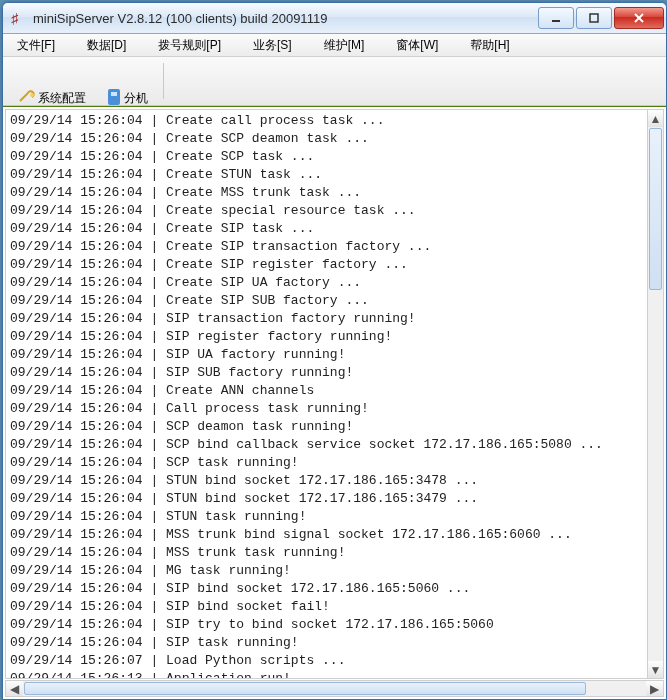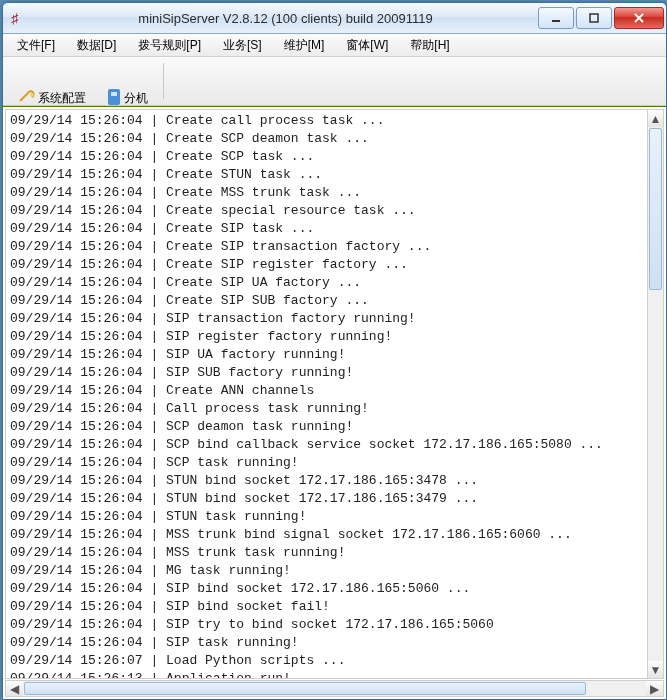--- a/index.html
+++ b/index.html
@@ -1,24 +1,24 @@
 <!DOCTYPE html>
 <html><head>
 <meta charset="utf-8">
 <style>
   html,body{margin:0;padding:0;font-family:"Microsoft YaHei","Segoe UI",Tahoma,sans-serif;font-size:12px;background:#5a8fb5;}
   .window{width:663px;height:696px;margin:2px;background:#fff;border:1px solid #3a6ea5;border-radius:6px 6px 0 0;box-shadow:0 0 4px rgba(0,0,0,.3);display:flex;flex-direction:column;overflow:hidden;}
   .titlebar{height:30px;background:linear-gradient(#f7fbff,#dde9f7 45%,#cfe0f3 46%,#e8f1fb);display:flex;align-items:center;padding:0 2px 0 8px;border-bottom:1px solid #8aa8c8;}
   .titlebar .app-icon{width:16px;height:16px;margin-right:6px;color:#a03030;font-weight:bold;font-size:14px;line-height:16px;}
-  .titlebar .title{flex:1;color:#2b2b2b;font-size:13px;text-align:center;}
+  .titlebar .title{flex:1;color:#2b2b2b;font-size:13px;}
   .winbtns{display:flex;gap:2px;}
   .winbtn{width:34px;height:20px;border:1px solid #7a9cc6;border-radius:3px;background:linear-gradient(#f4f9ff,#d3e4f7);display:flex;align-items:center;justify-content:center;}
   .winbtn.close{width:48px;background:linear-gradient(#f29a8f,#d9463b 45%,#c92a1f 46%,#e26b5f);border-color:#a52a1f;color:#fff;}
   .winbtn svg{display:block;}
-  .menubar{height:22px;background:linear-gradient(#fbfbfb,#ececec);border-bottom:1px solid #d0d0d0;display:flex;align-items:center;padding:0 4px;gap:2px;}
+  .menubar{height:22px;background:linear-gradient(#fbfbfb,#ececec);border-bottom:1px solid #d0d0d0;display:flex;align-items:center;padding:0 4px;gap:12px;}
   .menu-item{padding:2px 10px;border-radius:3px;cursor:default;}
   .toolbar{height:48px;background:linear-gradient(#fafafa,#eaeaea);border-bottom:1px solid #c8c8c8;display:flex;align-items:center;padding:0 4px;}
   .tbtn{display:flex;flex-direction:row;align-items:center;justify-content:center;padding:2px 8px;height:44px;border:1px solid transparent;border-radius:3px;cursor:default;margin-top:32px;}
   .tbtn .ticon{height:22px;display:flex;align-items:center;justify-content:center;}
   .tbtn .tlabel{font-size:12px;margin-top:2px;}
   .tsep{width:1px;height:36px;background:#c8c8c8;margin:0 6px;}
   .logarea{flex:1;position:relative;border-top:1px solid #4d7c0f;}
   .logscroll{position:absolute;inset:0 0 18px 0;overflow:hidden;border:1px solid #cfcfcf;margin:2px;background:#fff;}
   .loglines{font-family:"Courier New",monospace;font-size:13px;line-height:18px;white-space:pre;color:#222;padding:2px 0 2px 4px;}
   .vscroll{position:absolute;top:2px;right:2px;bottom:20px;width:17px;background:#f0f0f0;border:1px solid #cfcfcf;box-sizing:border-box;}

